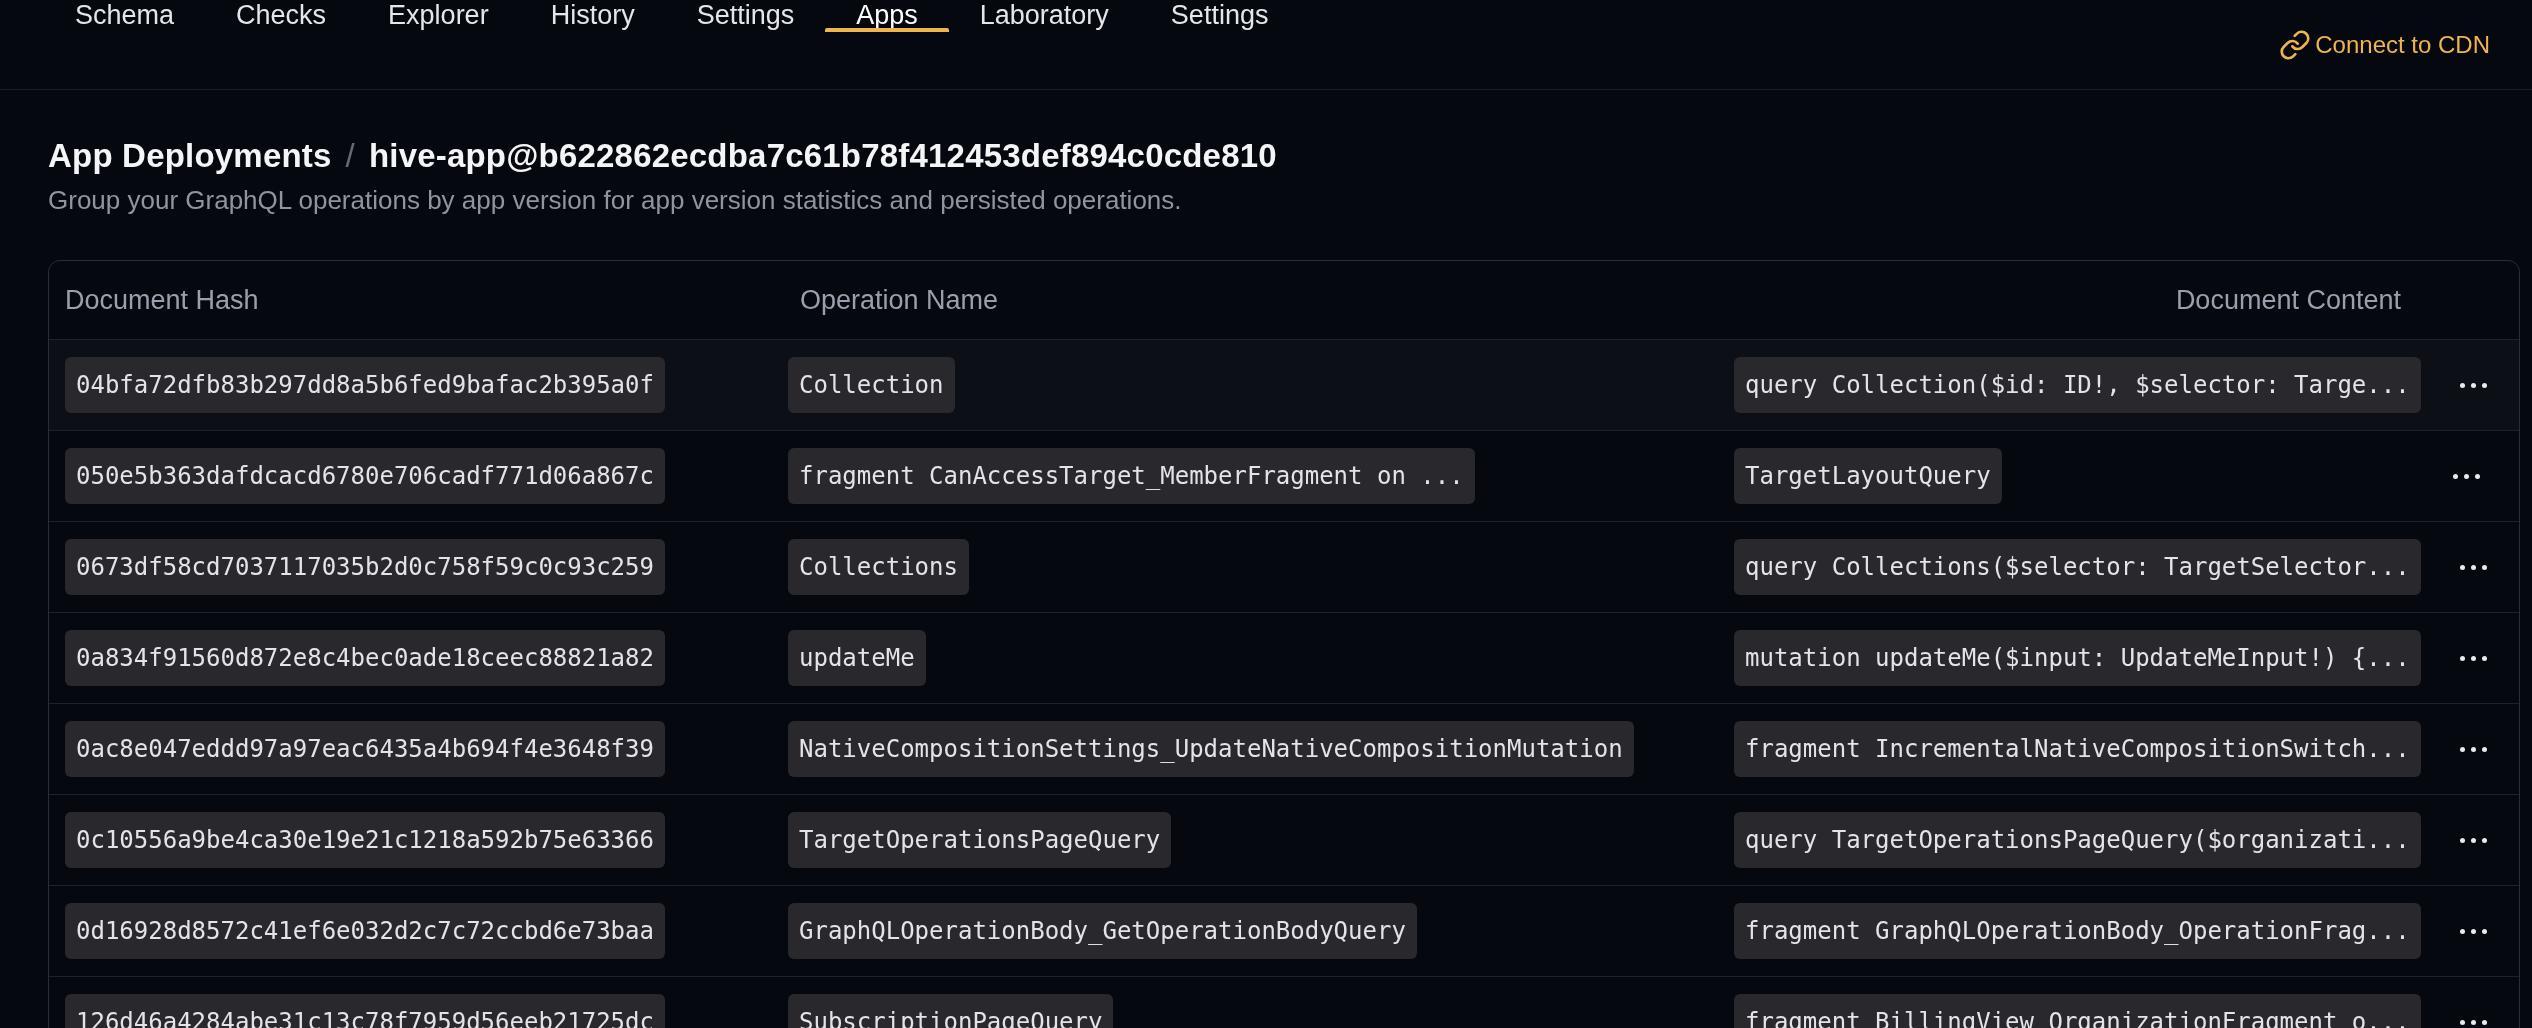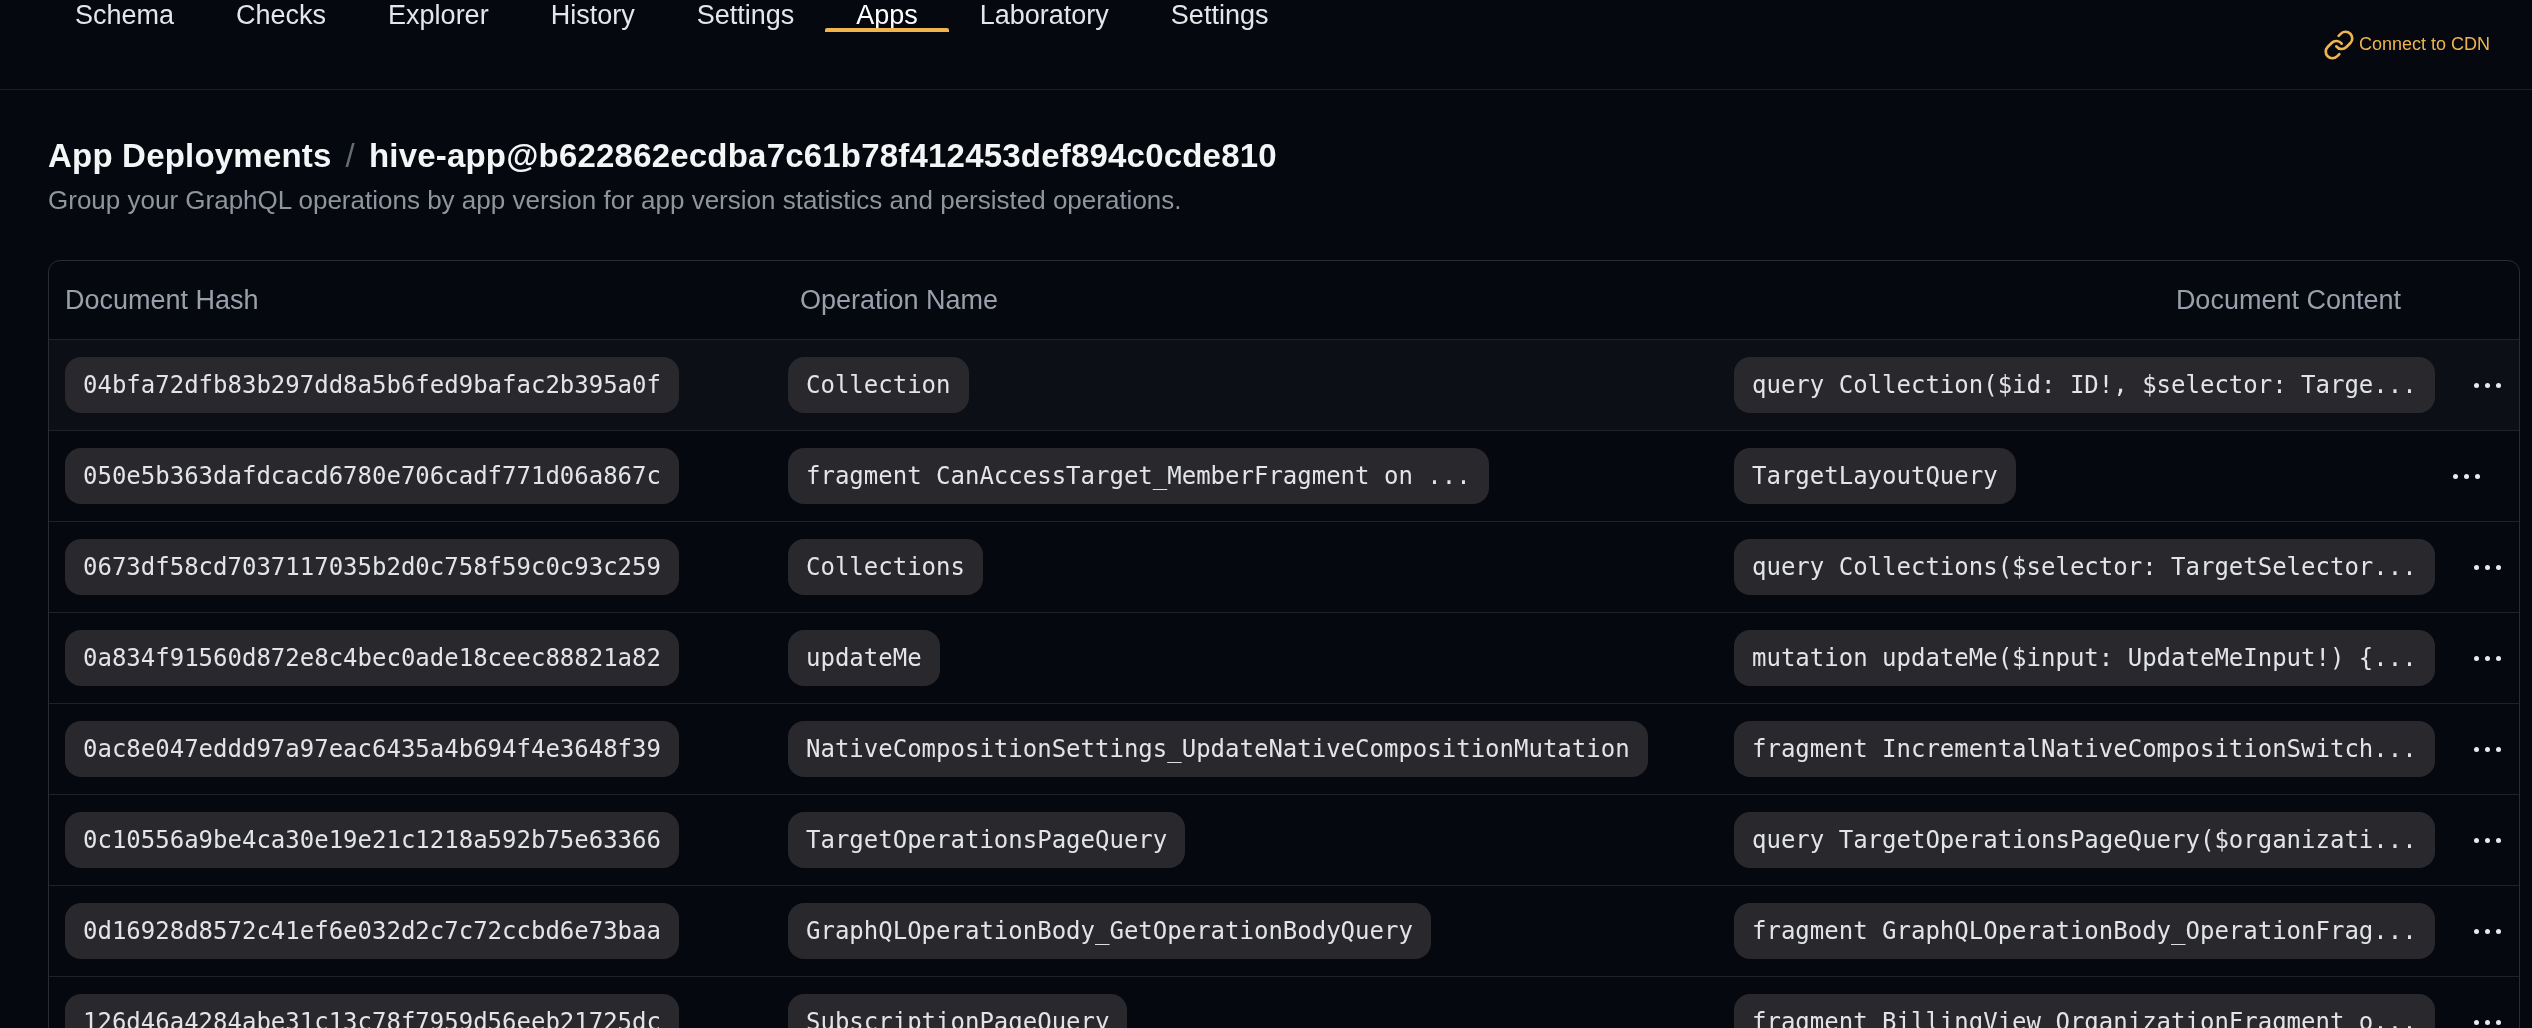--- a/index.html
+++ b/index.html
@@ -42,21 +42,21 @@
   .tab.active{color:#ffffff;}
   .tab.active::after{
     content:"";
     position:absolute;left:0;right:0;bottom:-1px;
     height:4px;background:var(--accent);border-radius:2px 2px 0 0;
   }
   .nav-right{
     margin-left:auto;
     display:flex;align-items:center;gap:4px;
     color:var(--accent);
-    font-size:18px;
+    font-size:24px;
     cursor:pointer;
   }
   .nav-right svg{display:block;}
   
   .page-head{padding:42px 48px 0 48px;}
   .title{
     font-size:33px;font-weight:600;line-height:48px;
     letter-spacing:.2px;
     display:flex;align-items:center;gap:14px;
     white-space:nowrap;
@@ -90,22 +90,22 @@
     border-top:1px solid var(--divider);
   }
   .tbody .trow.hovered{background:rgba(255,255,255,.03);}
   .mono{font-family:"DejaVu Sans Mono", monospace;}
   .pill{
     display:inline-block;
     background:var(--pill-bg);
     color:var(--pill-text);
     font-size:24px;line-height:56px;
     height:56px;
-    padding:0 18px;
-    border-radius:16px;
+    padding:0 11px;
+    border-radius:6px;
     white-space:nowrap;
   }
   .cell{overflow:visible;white-space:nowrap;}
   .menu-btn{
     background:none;border:none;cursor:pointer;
     height:56px;width:74px;
     display:flex;align-items:center;justify-content:center;
     margin-left:auto;
   }
   .ellipsis{

